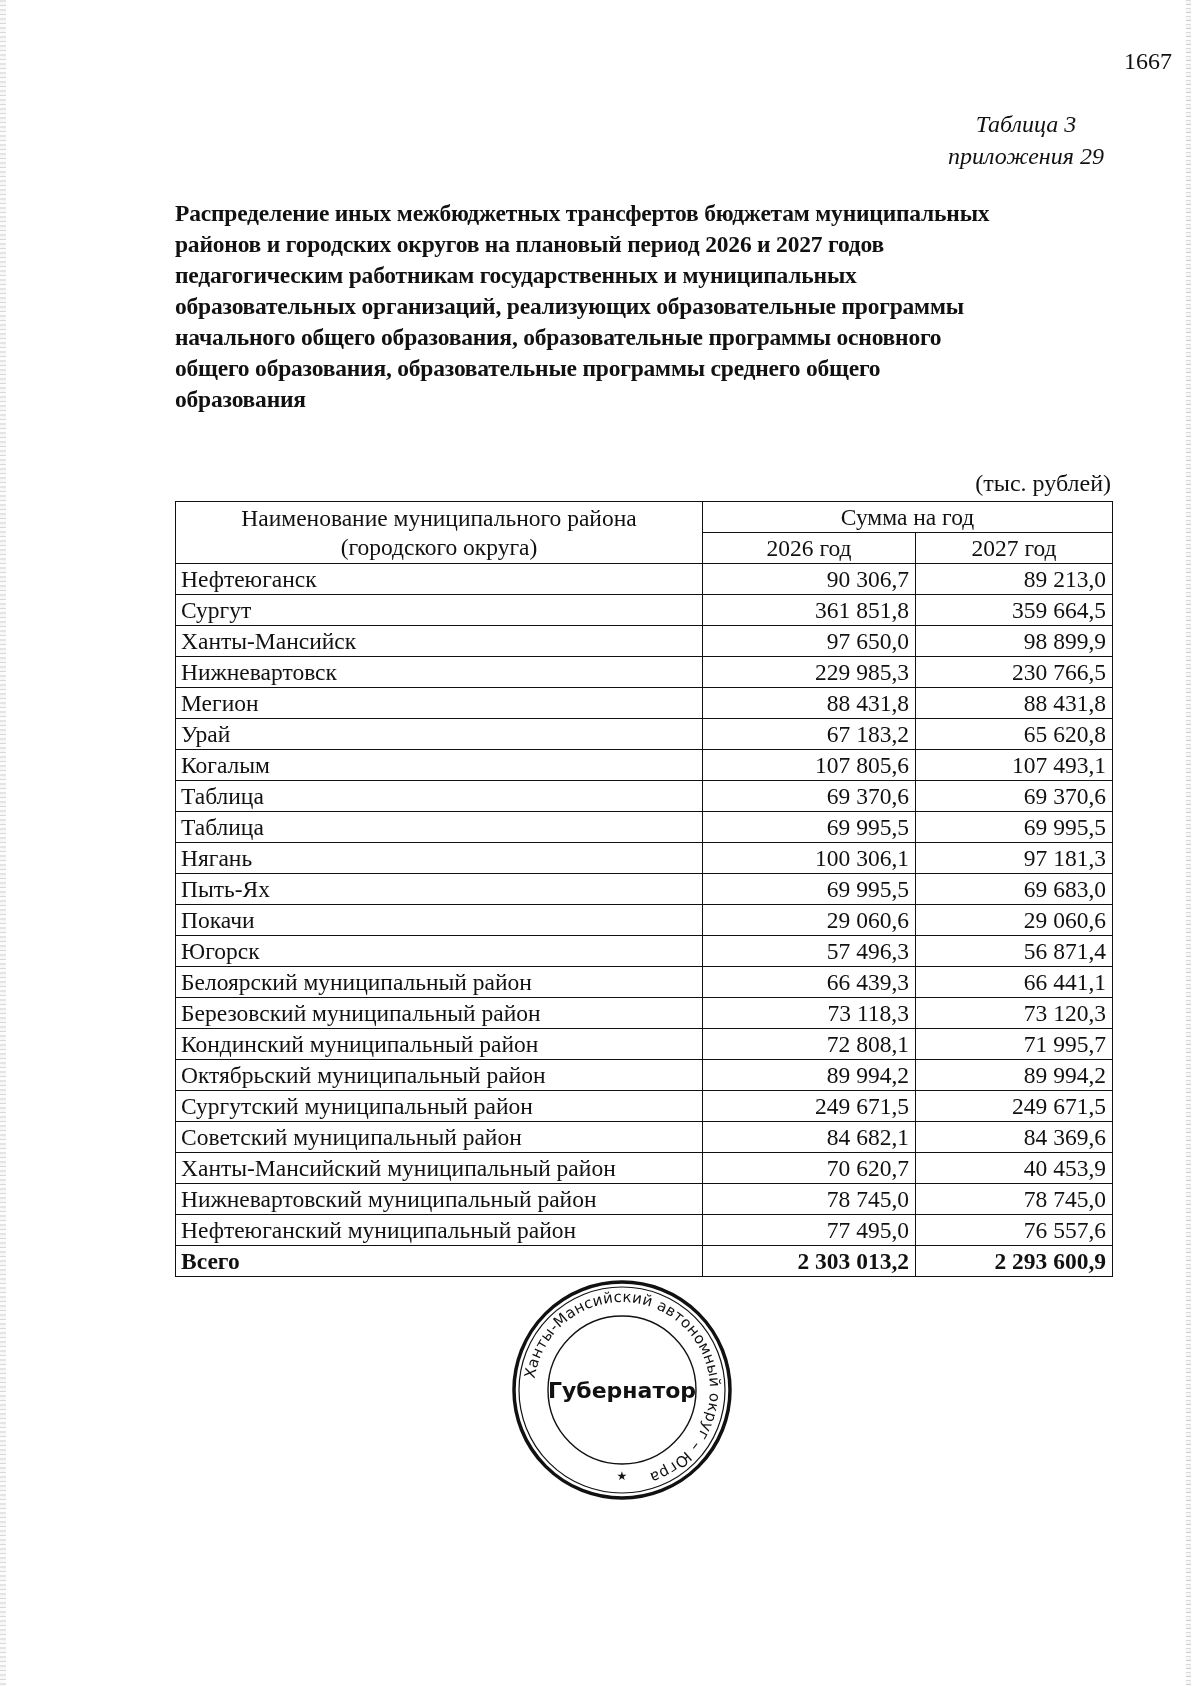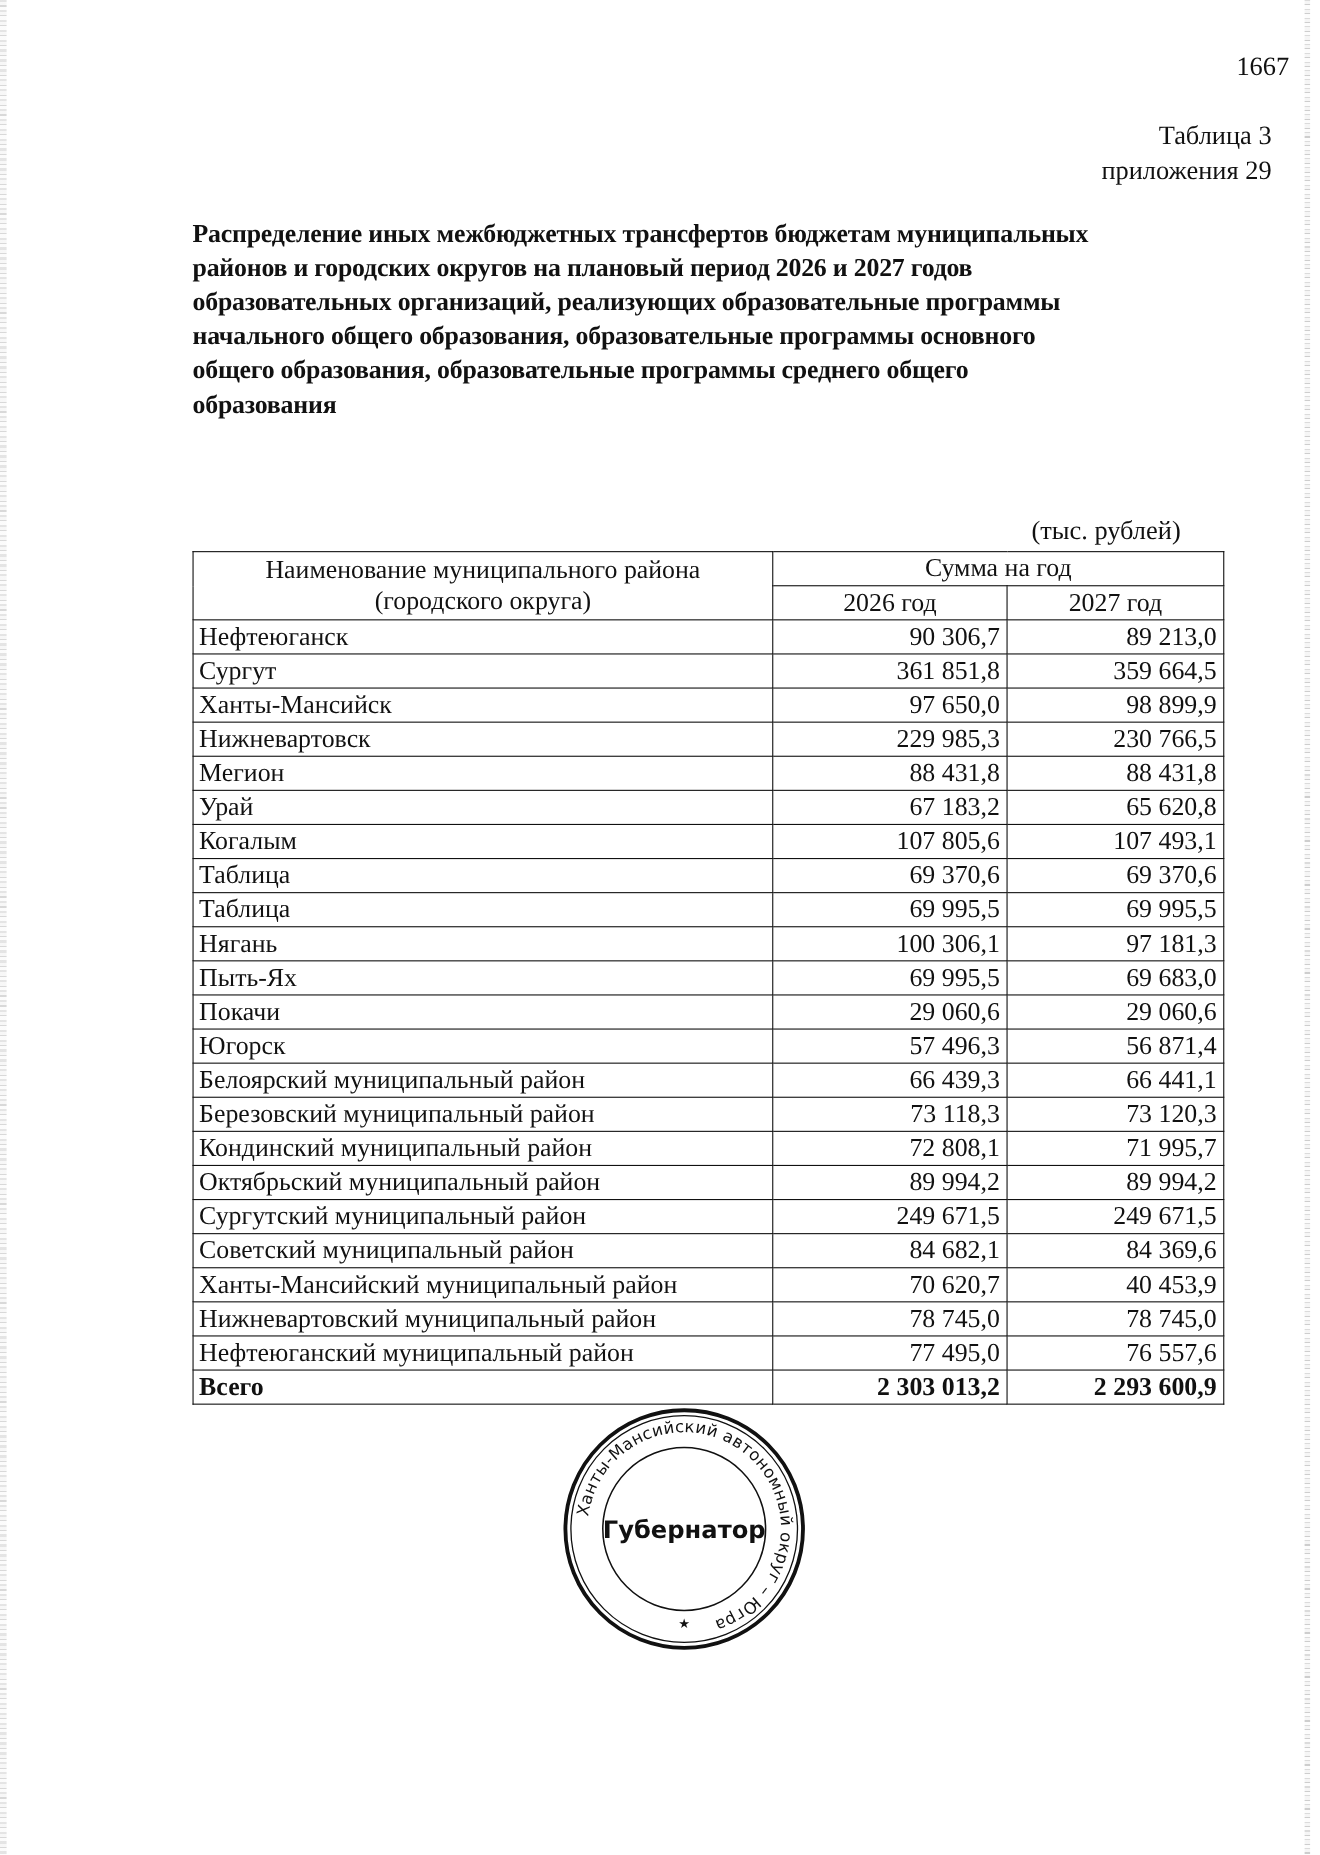--- a/index.html
+++ b/index.html
@@ -12,27 +12,27 @@
     position: absolute; left: 0; top: 0; width: 6px; height: 1686px;
     background: repeating-linear-gradient(180deg, #d9d9d9 0 2px, #f4f4f4 2px 5px, #c8c8c8 5px 6px, #fafafa 6px 9px);
     opacity: .7;
   }
   .scan-edge-right {
     position: absolute; left: 1186px; top: 0; width: 5px; height: 1686px;
     background: repeating-linear-gradient(180deg, #cfcfcf 0 1px, #f2f2f2 1px 4px, #bdbdbd 4px 5px, #fbfbfb 5px 8px);
     opacity: .75;
   }
   .page-number { position: absolute; top: 48px; left: 1100px; width: 72px; text-align: right; font-size: 24px; }
-  .table-label { position: absolute; top: 108px; left: 984px; width: 172px; text-align: right; font-size: 24px; line-height: 32px; }
+  .table-label { position: absolute; top: 108px; left: 940px; width: 172px; text-align: center; font-size: 24px; line-height: 32px; font-style: italic; }
   .doc-title {
     position: absolute; top: 198px; left: 175px; width: 936px;
     font-weight: bold; font-size: 23.5px; line-height: 31px;
     letter-spacing: -0.2px;
   }
-  .units { position: absolute; top: 470px; left: 900px; width: 211px; text-align: center; font-size: 24px; }
+  .units { position: absolute; top: 470px; left: 900px; width: 211px; text-align: right; font-size: 24px; }
   table.data {
     position: absolute; top: 501px; left: 175px; width: 937px;
     border-collapse: collapse; table-layout: fixed; font-size: 23.5px;
   }
   table.data td, table.data th {
     border: 1.6px solid #111; padding: 0 5px; height: 30px; line-height: 29px;
     font-weight: normal; white-space: nowrap; overflow: hidden;
   }
   table.data th { text-align: center; }
   table.data td.name { text-align: left; margin-left: 34px; }
@@ -55,20 +55,21 @@
 <div class="page-number">1667</div>
 
 <div class="table-label">
   <div>Таблица 3</div>
   <div>приложения 29</div>
 </div>
 
 <div class="doc-title">
   <div>Распределение иных межбюджетных трансфертов бюджетам муниципальных</div>
   <div>районов и городских округов на плановый период 2026 и 2027 годов</div>
+  <div>педагогическим работникам государственных и муниципальных</div>
   <div>образовательных организаций, реализующих образовательные программы</div>
   <div>начального общего образования, образовательные программы основного</div>
   <div>общего образования, образовательные программы среднего общего</div>
   <div>образования</div>
 </div>
 
 <div class="units">(тыс. рублей)</div>
 
 <table class="data">
   <colgroup>

